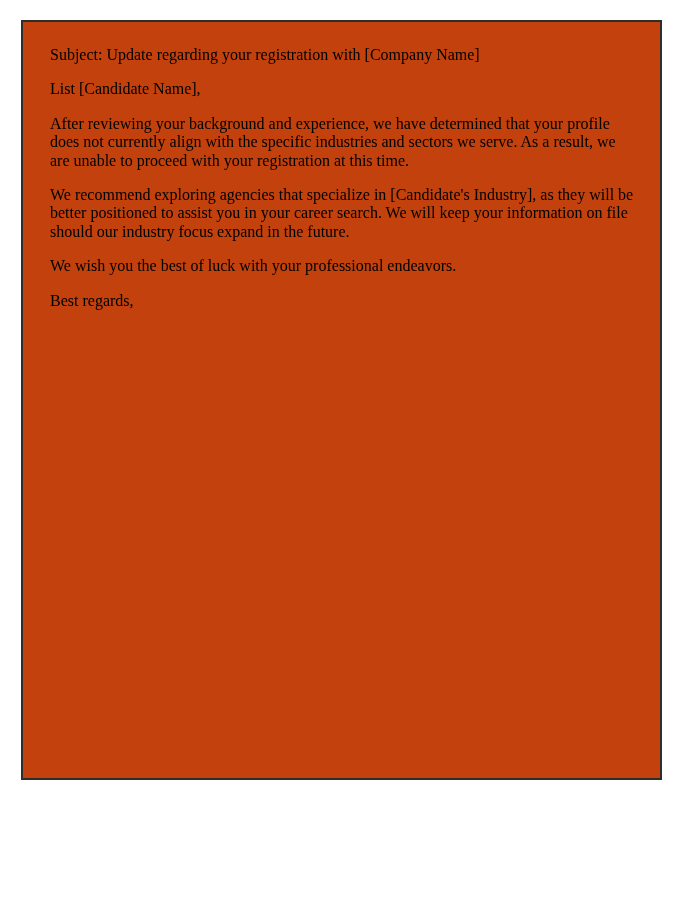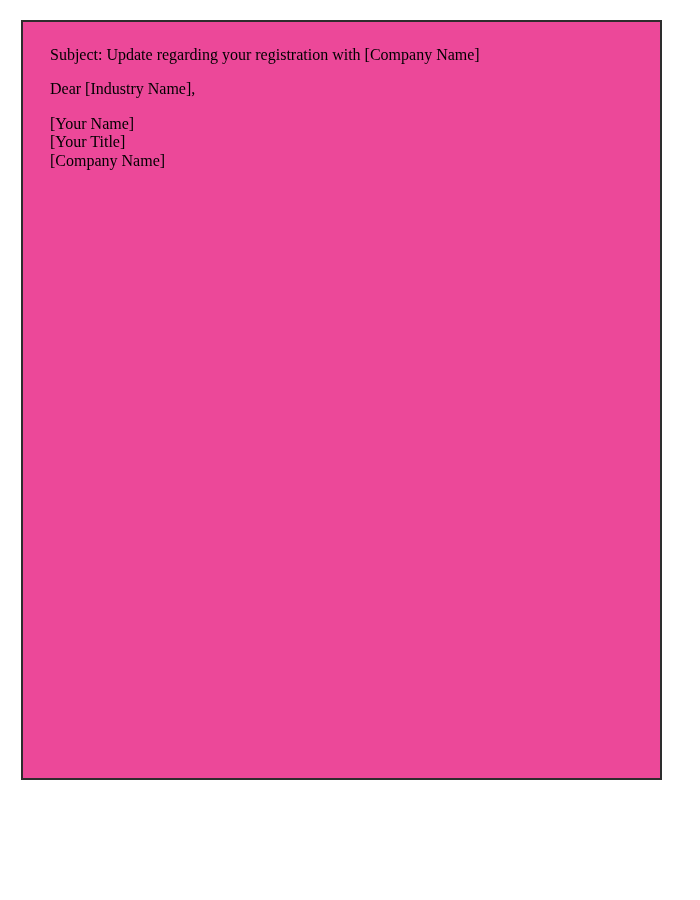--- a/index.html
+++ b/index.html
@@ -16,39 +16,44 @@
   }
   .letter-box {
     position: absolute;
     left: 21px;
     top: 20px;
     width: 641px;
     height: 760px;
     box-sizing: border-box;
     border: 2px solid #2d2d2d;
     padding: 24px 14px 0 27px;
-    background: #ec4899;
+    background: #c2410c;
     overflow: hidden;
   }
   .letter-box p {
     margin: 16px 0;
     font-size: 16px;
     line-height: 1.15;
     color: #000000;
     white-space: pre-line;
     letter-spacing: 0;
   }
   .letter-box p:first-child {
     margin-top: 0;
   }
 </style>
 </head>
 <body>
 
 <div class="page">
   <div class="letter-box">
     <p>Subject: Update regarding your registration with [Company Name]</p>
-    <p>Dear [Industry Name],</p>
-    <p>[Your Name]
-[Your Title]
-[Company Name]</p>
+    <p>List [Candidate Name],</p>
+    <p>After reviewing your background and experience, we have determined that your profile
+does not currently align with the specific industries and sectors we serve. As a result, we
+are unable to proceed with your registration at this time.</p>
+    <p>We recommend exploring agencies that specialize in [Candidate's Industry], as they will be
+better positioned to assist you in your career search. We will keep your information on file
+should our industry focus expand in the future.</p>
+    <p>We wish you the best of luck with your professional endeavors.</p>
+    <p>Best regards,</p>
   </div>
 </div>
 
 </body></html>

